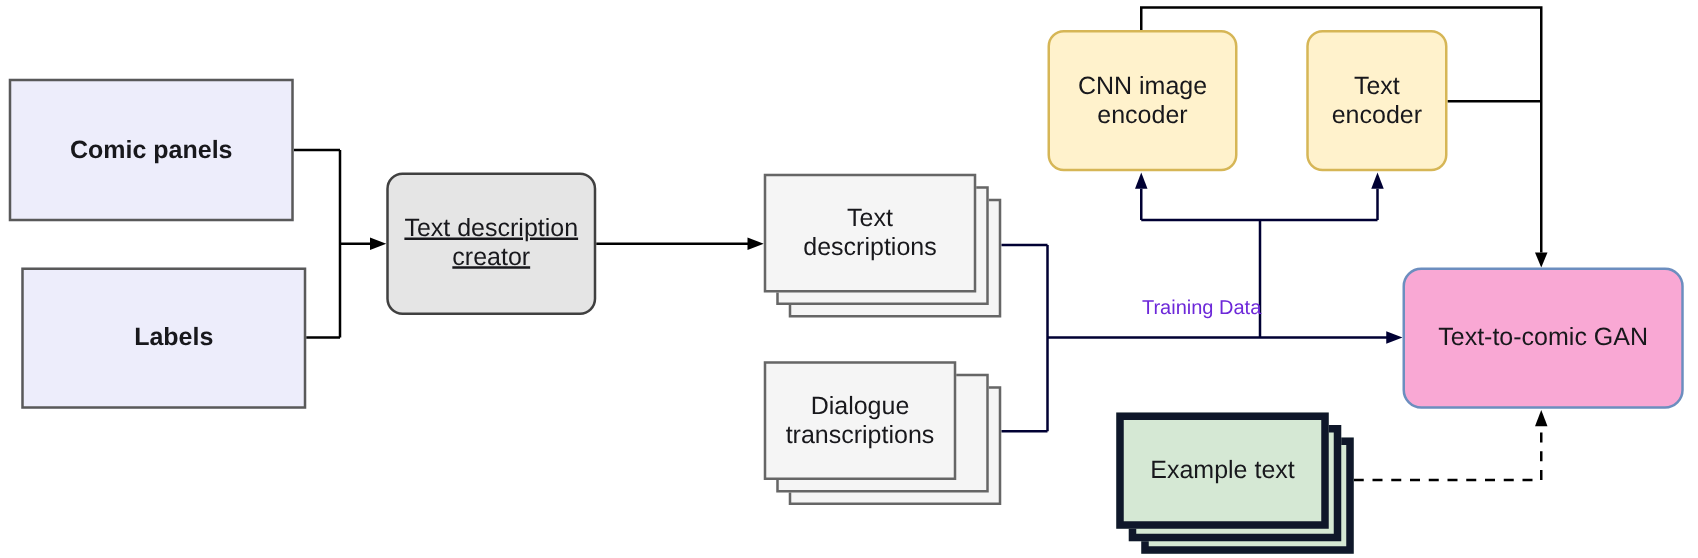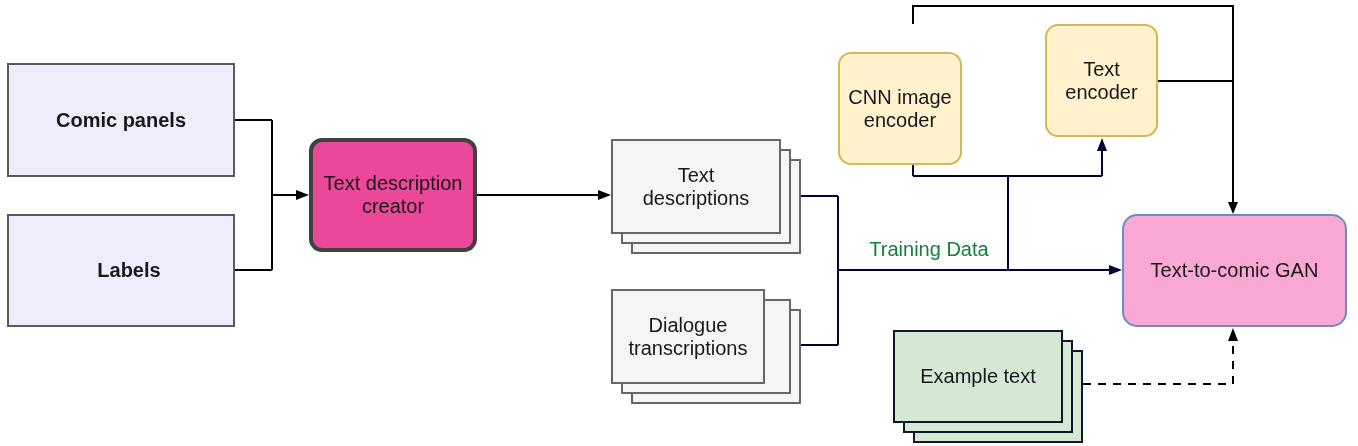--- a/index.html
+++ b/index.html
@@ -14,36 +14,36 @@
   .wires{position:absolute;left:0;top:0;width:1358px;height:446px;}
   .node{
     position:absolute;
     display:flex;align-items:center;justify-content:center;
     text-align:center;
     font-size:20px;line-height:1.15;
     white-space:pre-line;
     box-sizing:border-box;
   }
   .rect-lavender{background:#EDEDFB;border:2px solid #595959;font-weight:bold;}
-  .rounded-orange{background:#ec4899;border:4px solid #404040;border-radius:13px;}
+  .rounded-orange{background:#e5e5e5;border:2px solid #404040;border-radius:13px;text-decoration:underline;}
   .rounded-yellow{background:#FFF2CC;border:2px solid #D6B656;border-radius:13px;}
   .rounded-blue{background:#f9a8d4;border:2px solid #6C8EBF;border-radius:15px;}
   .stack{position:absolute;}
   .sheet{
     position:absolute;
     box-sizing:border-box;
     display:flex;align-items:center;justify-content:center;
     text-align:center;font-size:20px;line-height:1.15;white-space:pre-line;
   }
   .sheet-gray{background:#F5F5F5;border:2px solid #666666;}
-  .sheet-green{background:#D5E8D4;border:2px solid #0f172a;}
+  .sheet-green{background:#D5E8D4;border:6px solid #0f172a;}
   .edge-label{
     position:absolute;
-    font-size:20px;text-align:center;
-    color:#15803d;
+    font-size:16px;text-align:right;
+    color:#6d28d9;
   }
 </style>
 </head>
 <body>
 
 <div class="canvas">
 
   <svg class="wires" viewBox="0 0 1358 446" xmlns="http://www.w3.org/2000/svg">
 
     <g stroke="#000000" stroke-width="2" fill="none">
@@ -71,21 +71,21 @@
     <g stroke="#000000" stroke-width="2" fill="none" stroke-dasharray="8 7">
       <path d="M1083 384 H1233 V341"></path>
     </g>
     <polygon points="1233,328 1228,341 1238,341" fill="#000000"></polygon>
   </svg>
 
   <div class="node rect-lavender" style="left:7px;top:63px;width:228px;height:114px;">
     <span>Comic panels</span>
   </div>
 
-  <div class="node rect-lavender" style="left:7px;top:214px;width:228px;height:113px;padding-left:16px;">
+  <div class="node rect-lavender" style="left:17px;top:214px;width:228px;height:113px;padding-left:16px;">
     <span>Labels</span>
   </div>
 
   <div class="node rounded-orange" style="left:309px;top:138px;width:168px;height:114px;">
     <span>Text description
 creator</span>
   </div>
 
   <div class="stack" style="left:611px;top:139px;width:190px;height:115px;">
     <div class="sheet sheet-gray" style="left:20px;top:20px;width:170px;height:95px;"></div>
@@ -98,21 +98,21 @@
 
   <div class="stack" style="left:611px;top:289px;width:190px;height:115px;">
     <div class="sheet sheet-gray" style="left:20px;top:20px;width:170px;height:95px;"></div>
     <div class="sheet sheet-gray" style="left:10px;top:10px;width:170px;height:95px;"></div>
     <div class="sheet sheet-gray" style="left:0;top:0;width:154px;height:95px;">
       <span>Dialogue
 transcriptions</span>
     </div>
   </div>
 
-  <div class="node rounded-yellow" style="left:838px;top:24px;width:124px;height:113px;margin-top:28px;">
+  <div class="node rounded-yellow" style="left:838px;top:24px;width:152px;height:113px;">
     <span>CNN image
 encoder</span>
   </div>
 
   <div class="node rounded-yellow" style="left:1045px;top:24px;width:113px;height:113px;">
     <span>Text
 encoder</span>
   </div>
 
   <div class="node rounded-blue" style="left:1122px;top:214px;width:225px;height:113px;">

